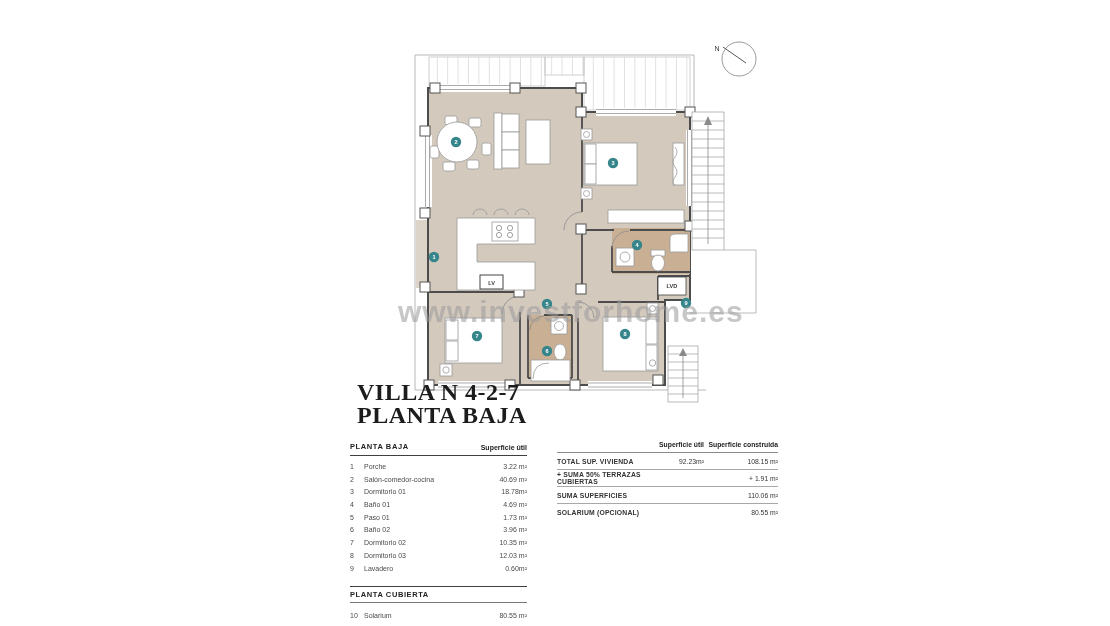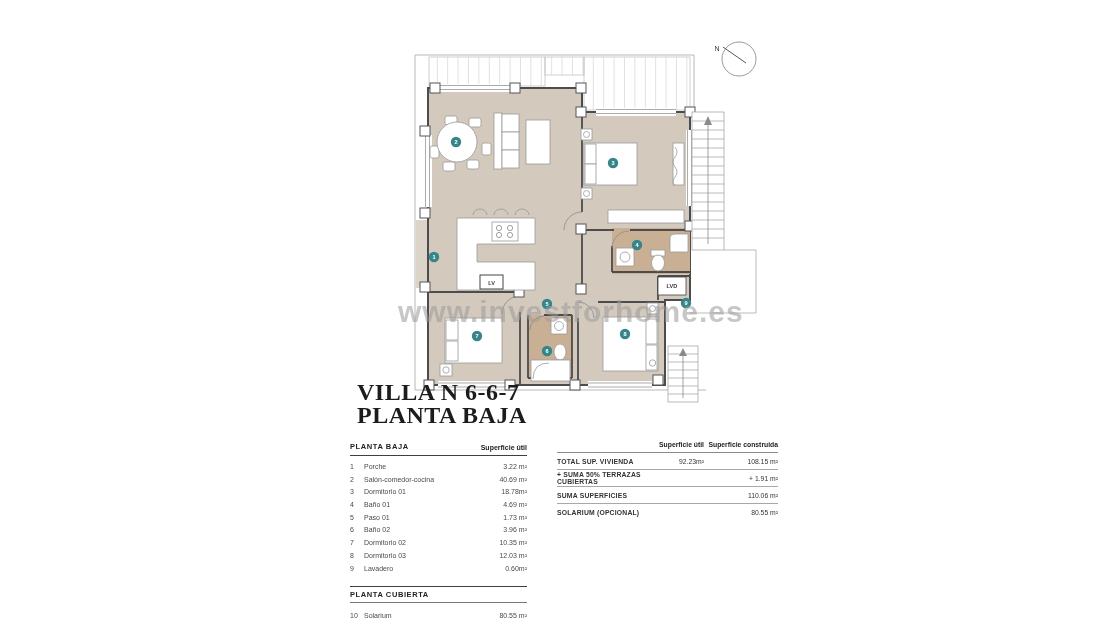--- a/index.html
+++ b/index.html
@@ -251,21 +251,21 @@
       <g>
           <circle cx="686" cy="303" r="5.2" fill="#35858b"></circle>
           <text class="t" x="686" y="305.2">9</text>
         </g>
     </g>
   </svg>
 
   <div class="wm">www.investforhome.es</div>
 
   <div class="title">
-    <div>VILLA N 6-6-7</div>
+    <div>VILLA N 4-2-7</div>
     <div>PLANTA BAJA</div>
   </div>
 
   <div class="ltable">
     <div class="hd">
       <span class="h1">PLANTA BAJA</span>
       <span class="h2">Superficie útil</span>
     </div>
     <div class="rows">
       <div class="lrow">

